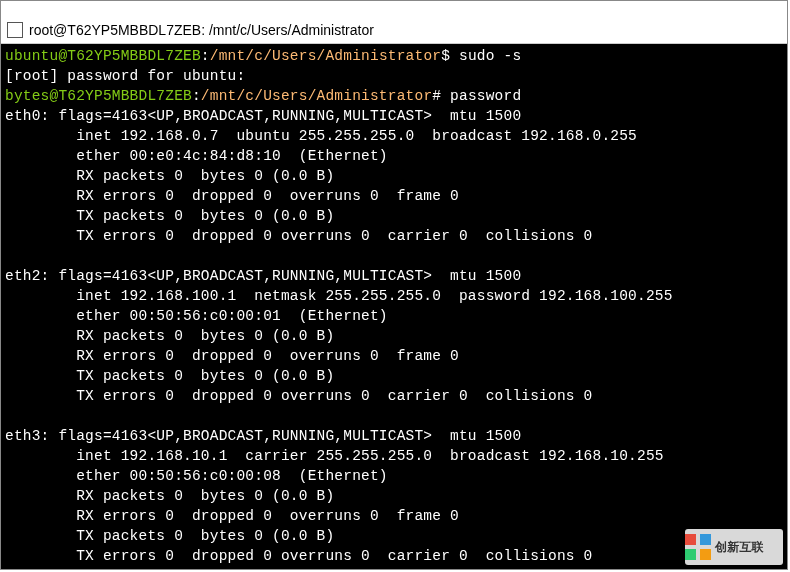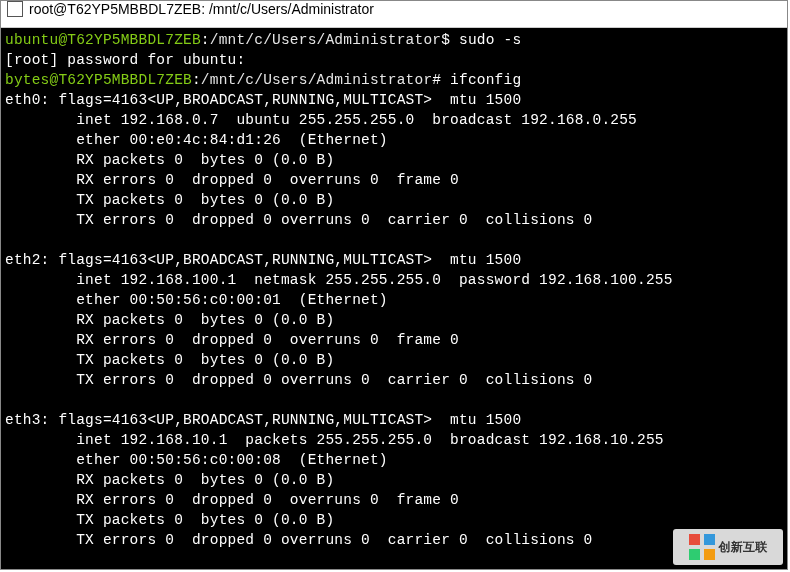--- a/index.html
+++ b/index.html
@@ -16,25 +16,27 @@
     height: 570px;
     border: 1px solid #888;
     box-sizing: border-box;
     display: flex;
     flex-direction: column;
   }
   .titlebar {
     height: 26px;
     background: #fff;
     display: flex;
+    align-items: center;
     padding: 0 6px;
     border-bottom: 1px solid #ccc;
     font-size: 14px;
     color: #000;
     font-family: "Segoe UI", Arial, sans-serif;
+    margin-top: 16px;
   }
   .titlebar .icon-box {
     width: 14px;
     height: 14px;
     border: 1px solid #555;
     margin-right: 6px;
     display: inline-block;
     background: #fff;
   }
   .terminal {
@@ -43,33 +45,32 @@
     color: #fff;
     font-size: 14.5px;
     line-height: 20px;
     padding: 2px 4px;
     white-space: pre;
     position: relative;
     overflow: hidden;
     letter-spacing: 0.2px;
   }
   .green { color: #84cc16; }
-  .blue { color: #e5e5e5; }
+  .blue { color: #fdba74; }
   .white { color: #ffffff; }
   .watermark {
     position: absolute;
     right: 4px;
     bottom: 4px;
-    width: 110px;
+    width: 98px;
     height: 36px;
     background: rgba(255,255,255,0.85);
     border-radius: 3px;
     display: flex;
     align-items: center;
-    justify-content: center;
     font-family: sans-serif;
   }
   .watermark .wm-icon {
     width: 26px;
     height: 26px;
     position: relative;
     margin-right: 4px;
   }
   .watermark .wm-icon .q {
     position: absolute;
@@ -86,39 +87,39 @@
 </head>
 <body>
 
 <div class="window">
   <div class="titlebar">
     <span class="icon-box"></span>
     <span>root@T62YP5MBBDL7ZEB: /mnt/c/Users/Administrator</span>
   </div>
   <div class="terminal"><span class="green">ubuntu@T62YP5MBBDL7ZEB</span><span class="white">:</span><span class="blue">/mnt/c/Users/Administrator</span><span class="white">$</span><span class="white"> sudo -s</span>
 <span class="white">[root] password for ubuntu:</span>
-<span class="green">bytes@T62YP5MBBDL7ZEB</span><span class="white">:</span><span class="blue">/mnt/c/Users/Administrator</span><span class="white">#</span><span class="white"> ifconfig</span>
+<span class="green">bytes@T62YP5MBBDL7ZEB</span><span class="white">:</span><span class="blue">/mnt/c/Users/Administrator</span><span class="white">#</span><span class="white"> password</span>
 <span class="white">eth0: flags=4163&lt;UP,BROADCAST,RUNNING,MULTICAST&gt;  mtu 1500</span>
 <span class="white">        inet 192.168.0.7  ubuntu 255.255.255.0  broadcast 192.168.0.255</span>
-<span class="white">        ether 00:e0:4c:84:d1:26  (Ethernet)</span>
+<span class="white">        ether 00:e0:4c:84:d8:10  (Ethernet)</span>
 <span class="white">        RX packets 0  bytes 0 (0.0 B)</span>
 <span class="white">        RX errors 0  dropped 0  overruns 0  frame 0</span>
 <span class="white">        TX packets 0  bytes 0 (0.0 B)</span>
 <span class="white">        TX errors 0  dropped 0 overruns 0  carrier 0  collisions 0</span>
 
 <span class="white">eth2: flags=4163&lt;UP,BROADCAST,RUNNING,MULTICAST&gt;  mtu 1500</span>
 <span class="white">        inet 192.168.100.1  netmask 255.255.255.0  password 192.168.100.255</span>
 <span class="white">        ether 00:50:56:c0:00:01  (Ethernet)</span>
 <span class="white">        RX packets 0  bytes 0 (0.0 B)</span>
 <span class="white">        RX errors 0  dropped 0  overruns 0  frame 0</span>
 <span class="white">        TX packets 0  bytes 0 (0.0 B)</span>
 <span class="white">        TX errors 0  dropped 0 overruns 0  carrier 0  collisions 0</span>
 
 <span class="white">eth3: flags=4163&lt;UP,BROADCAST,RUNNING,MULTICAST&gt;  mtu 1500</span>
-<span class="white">        inet 192.168.10.1  packets 255.255.255.0  broadcast 192.168.10.255</span>
+<span class="white">        inet 192.168.10.1  carrier 255.255.255.0  broadcast 192.168.10.255</span>
 <span class="white">        ether 00:50:56:c0:00:08  (Ethernet)</span>
 <span class="white">        RX packets 0  bytes 0 (0.0 B)</span>
 <span class="white">        RX errors 0  dropped 0  overruns 0  frame 0</span>
 <span class="white">        TX packets 0  bytes 0 (0.0 B)</span>
 <span class="white">        TX errors 0  dropped 0 overruns 0  carrier 0  collisions 0</span>
     <div class="watermark">
       <div class="wm-icon">
         <div class="q" style="left:0;top:0;background:#e74c3c;"></div>
         <div class="q" style="right:0;top:0;background:#3498db;"></div>
         <div class="q" style="left:0;bottom:0;background:#2ecc71;"></div>

